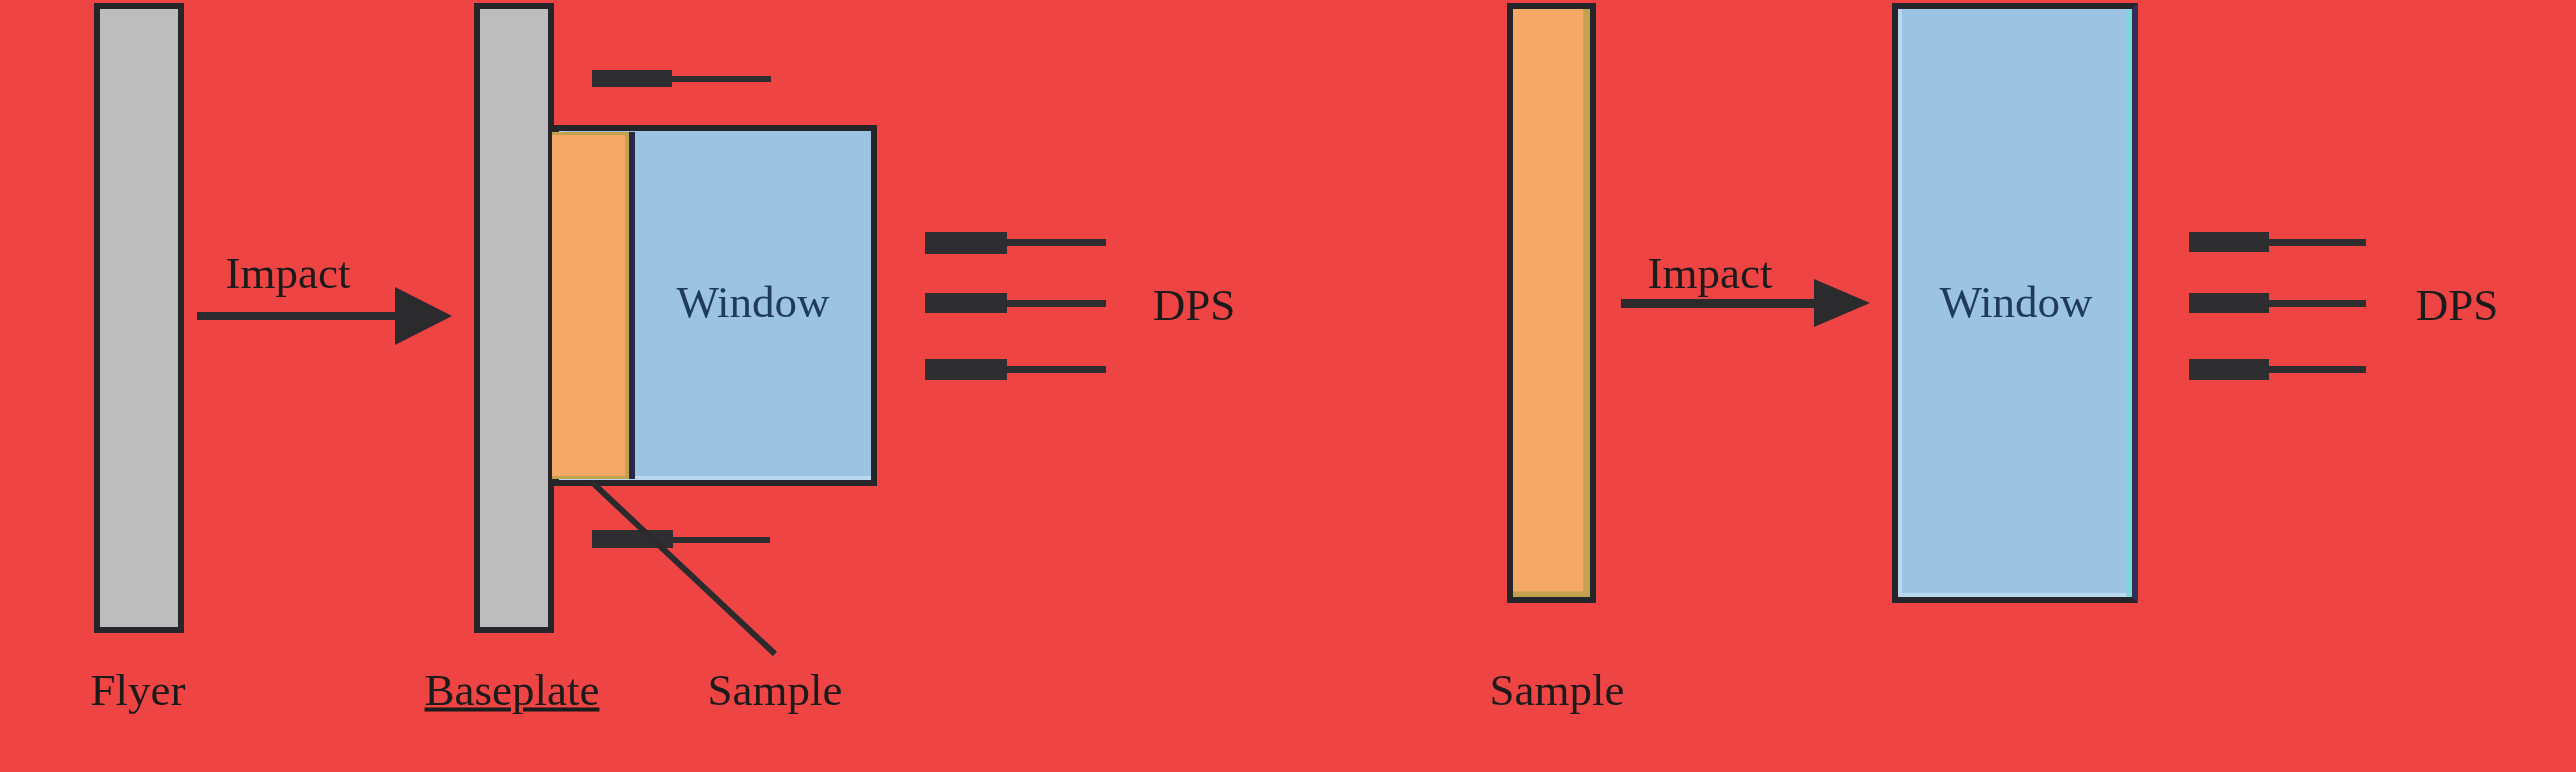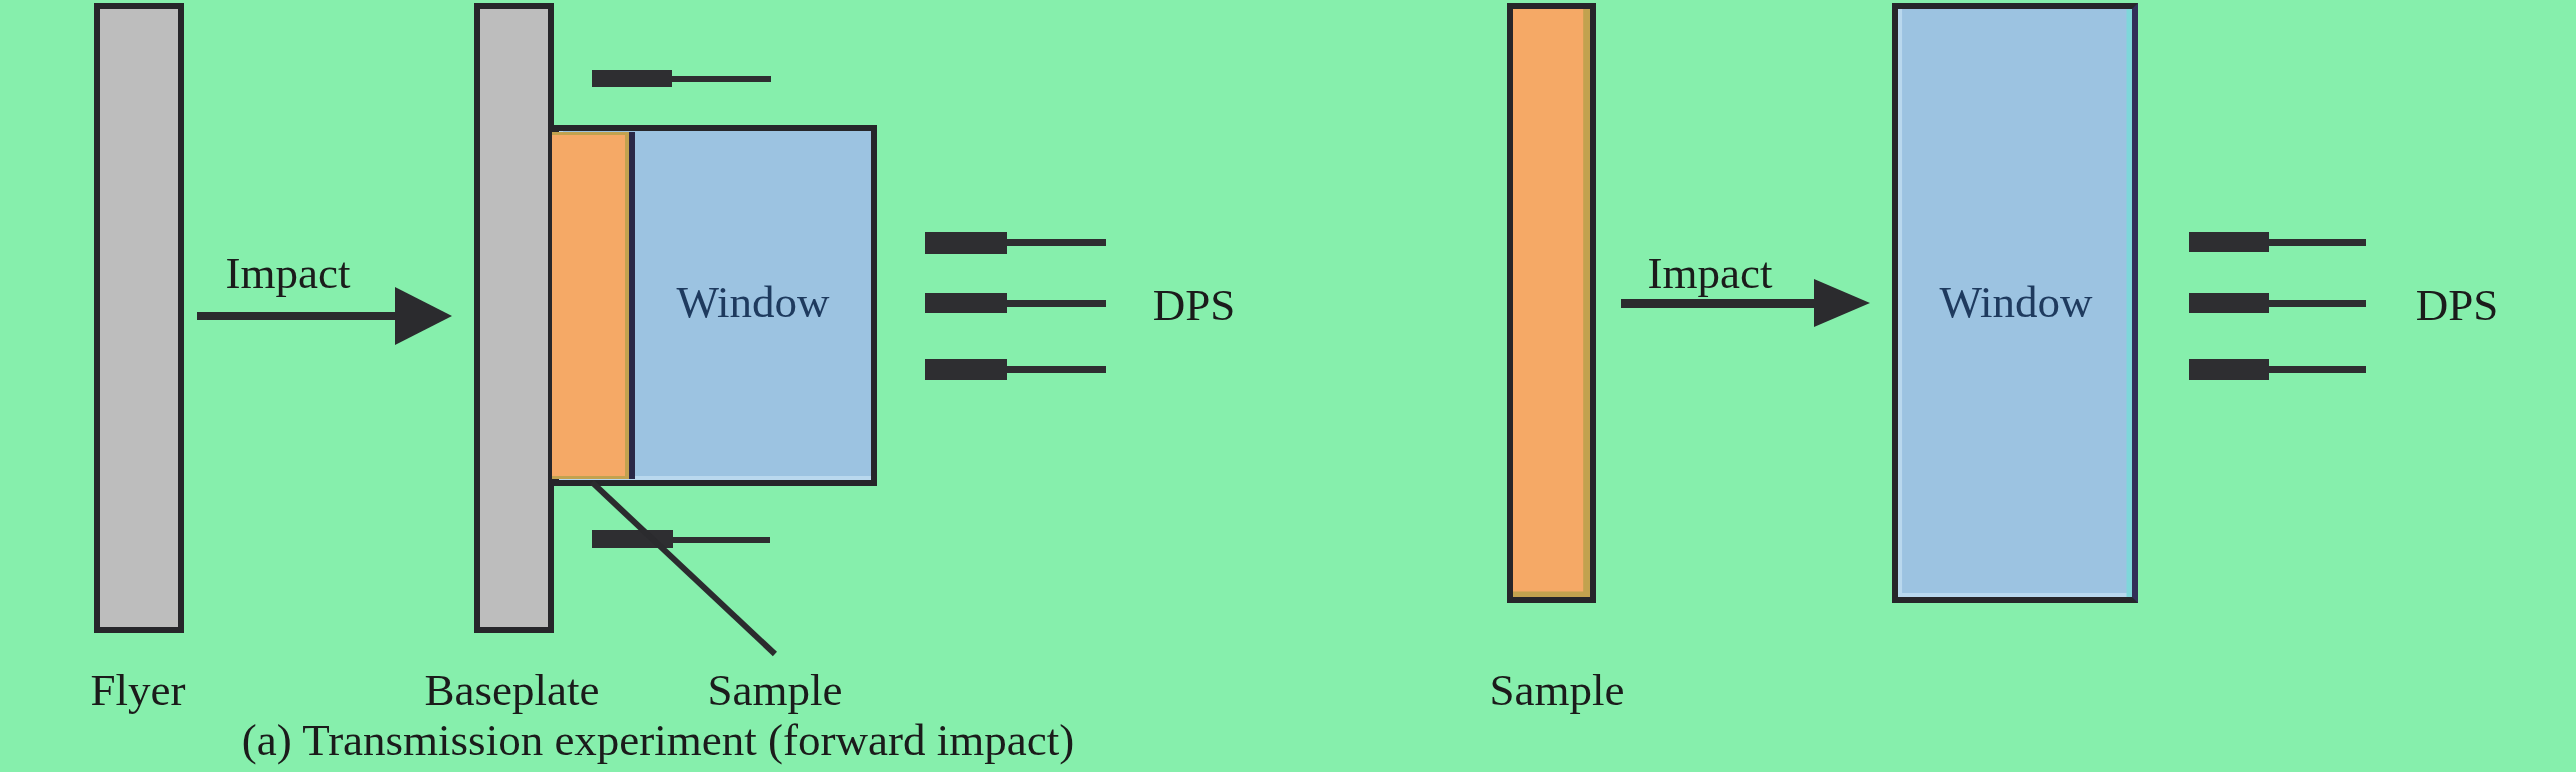--- a/index.html
+++ b/index.html
@@ -1,19 +1,19 @@
 <!DOCTYPE html>
 <html style="font-size:11px"><head>
 <meta charset="utf-8">
 <style>
   html,body{margin:0;padding:0;background:#f7f7f7;}
   #canvas{
     position:relative;
     width:2576px;height:773px;
-    background:#86efac;
+    background:#ef4444;
     font-family:"Liberation Serif","DejaVu Serif",serif;
     overflow:hidden;
   }
   .abs{position:absolute;}
   .plate{
     position:absolute;
     background:#bdbdbd;
     border:6.8px solid #26262a;
     box-sizing:border-box;
   }
@@ -91,24 +91,23 @@
     <div class="probe-line" style="left:1007px;top:300px;width:99px;height:6.8px;"></div>
   </div>
   <div class="abs">
     <div class="probe-bar" style="left:925px;top:359px;width:82px;height:21px;"></div>
     <div class="probe-line" style="left:1007px;top:366px;width:99px;height:6.8px;"></div>
   </div>
 
   <div class="txt" style="left:1194px;top:305px;">DPS</div>
 
   <div class="txt" style="left:138px;top:690px;">Flyer</div>
-  <div class="txt" style="left:512px;top:690px;">Baseplate</div>
+  <div class="txt" style="left:512px;top:690px;text-decoration:underline;">Baseplate</div>
   <div class="txt" style="left:775px;top:690px;">Sample</div>
 
-  <div class="txt" style="left:658px;top:740px;">(a) Transmission experiment (forward impact)</div>
 
   <div class="abs" style="left:1507px;top:3.4px;width:89px;height:600px;background:#f5a966;border:6.8px solid #26262a;box-sizing:border-box;box-shadow:inset -6.8px 0 0 #c2a24f, inset 0 -5.5px 0 #c2a24f;"></div>
 
   <div class="txt" style="left:1710px;top:273px;">Impact</div>
   <div class="abs" style="left:1621px;top:279px;width:249px;height:49px;">
     <div class="arrow-line" style="left:0;top:20.4px;width:196px;height:8.2px;"></div>
     <div class="arrow-head" style="left:193px;top:0;border-left:56px solid #2b2b2e;border-top:24.5px solid transparent;border-bottom:24.5px solid transparent;"></div>
   </div>
 
   <div class="windowbox" style="left:1892px;top:3.4px;width:246px;height:600px;border-right-color:#312f58;box-shadow:inset -5.5px 0 0 #7ed7da, inset 4.1px 0 0 #b9d8ee, inset 0 -4.1px 0 #b9d8ee;"></div>

